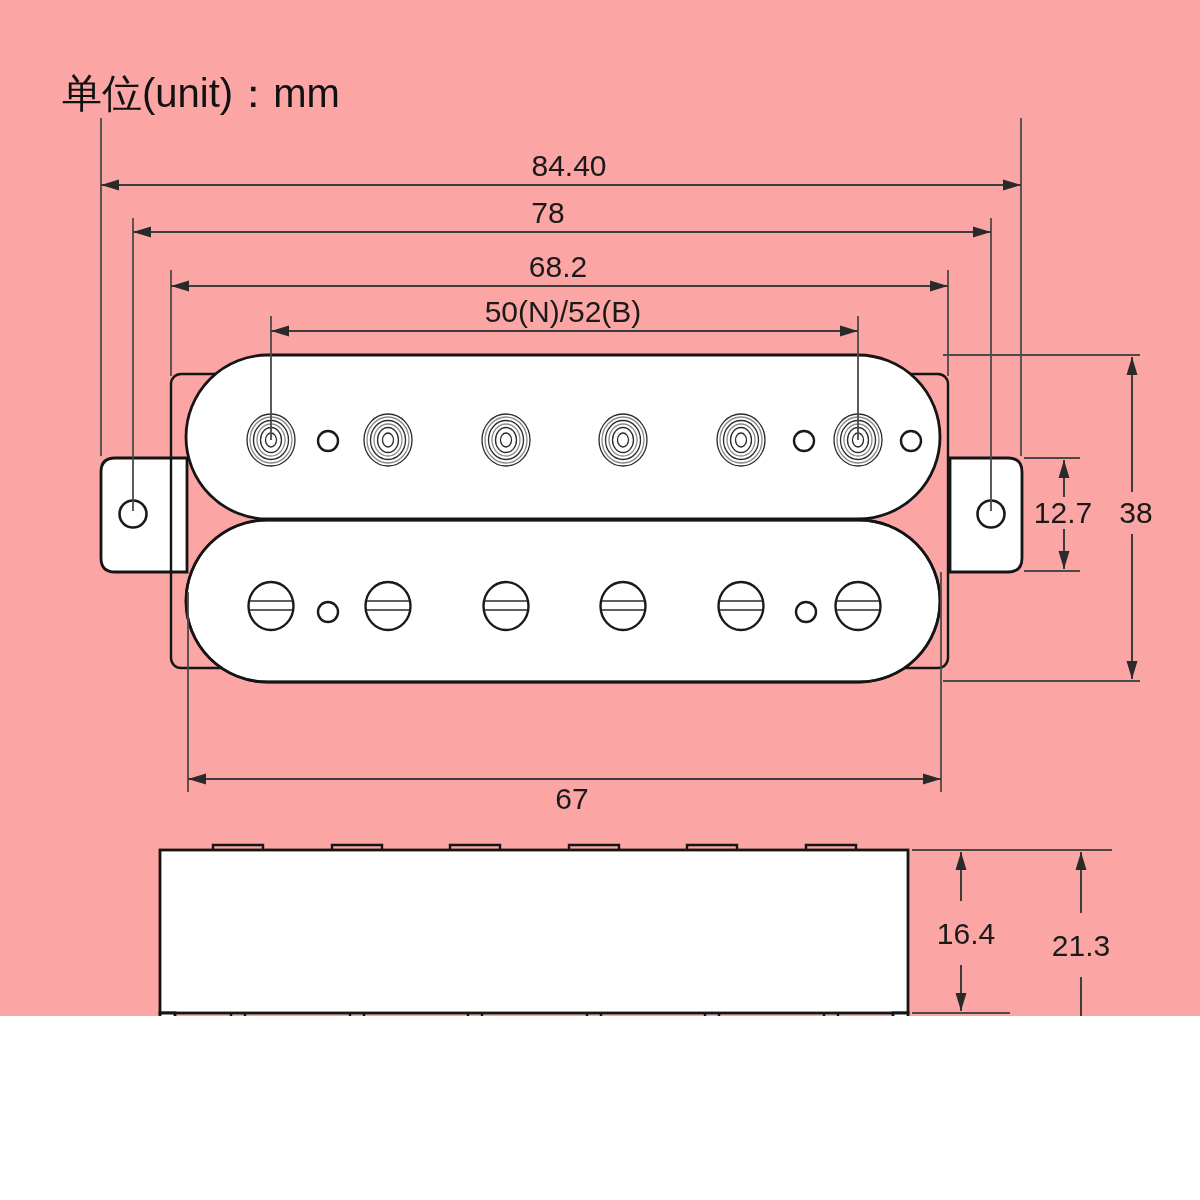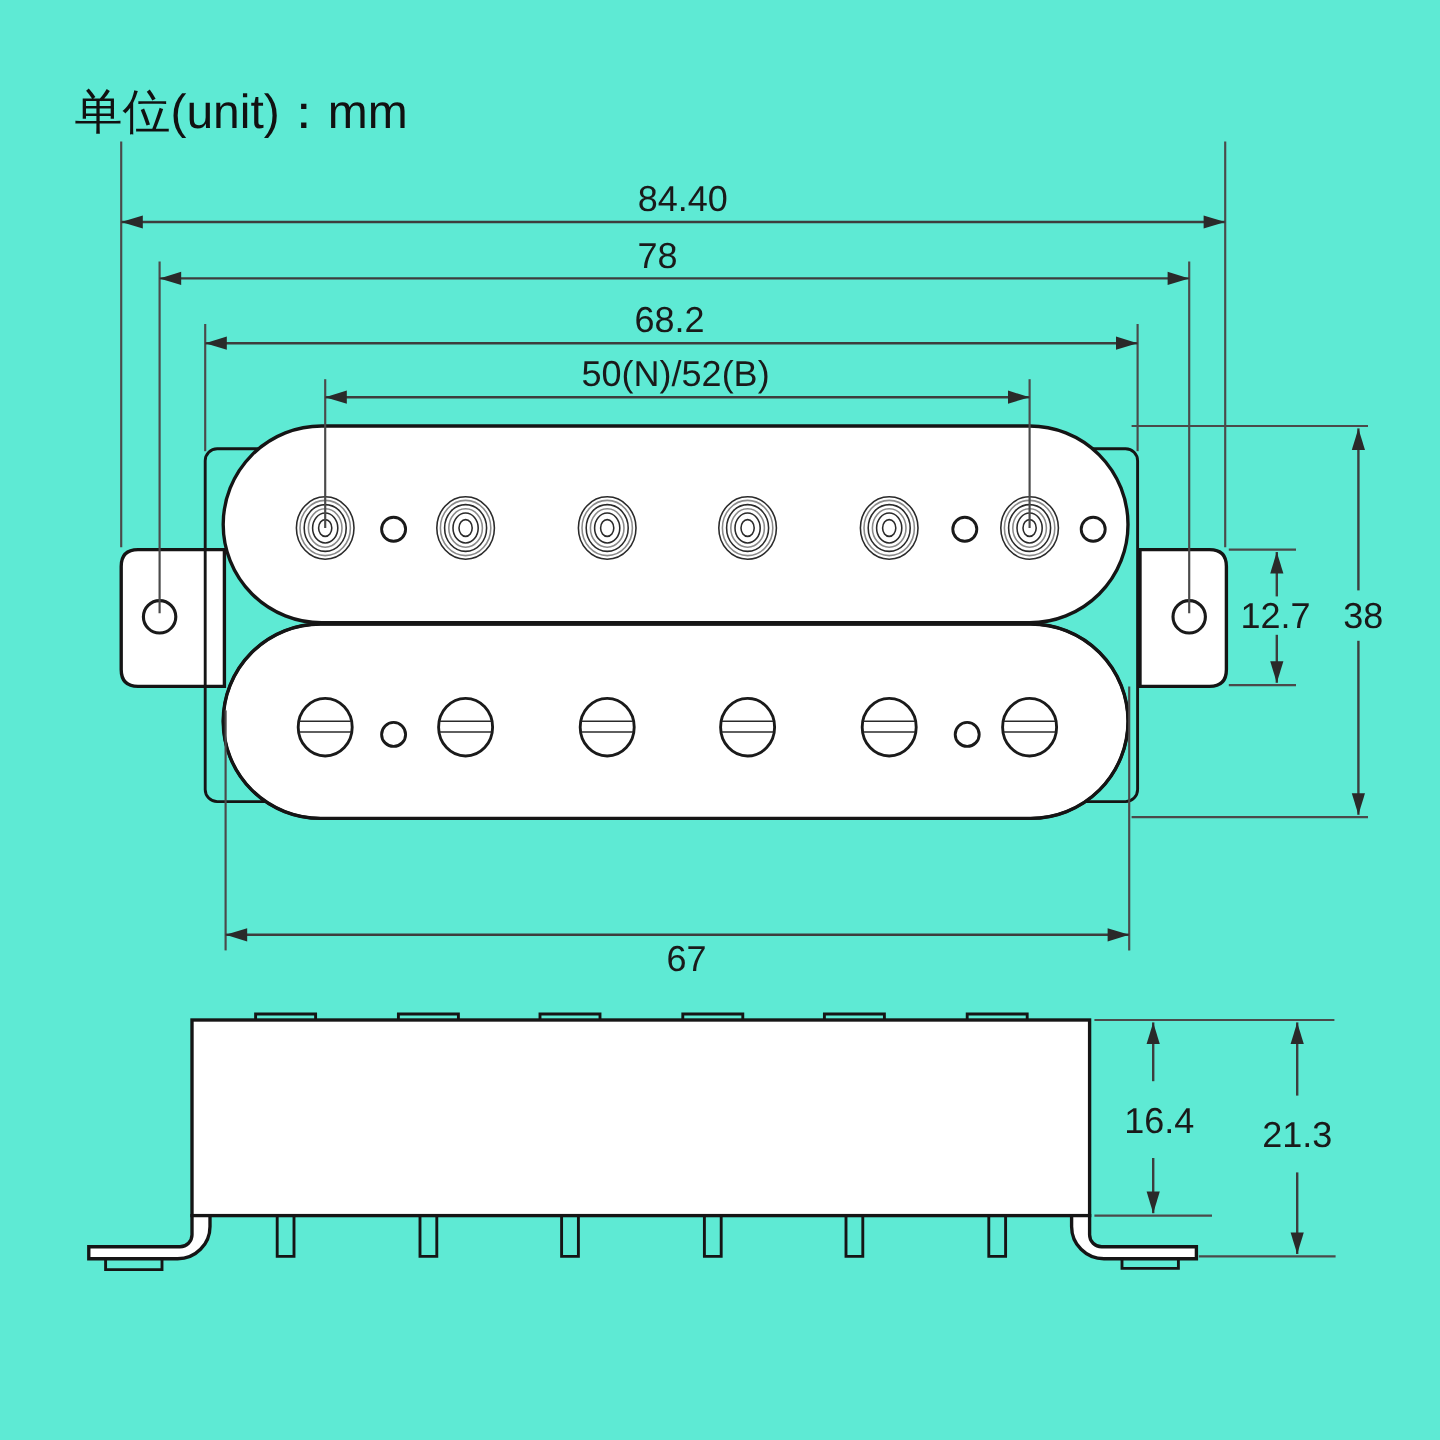--- a/index.html
+++ b/index.html
@@ -1,17 +1,17 @@
 <!DOCTYPE html>
 <html><head>
 <meta charset="utf-8">
 <style>
   html,body{margin:0;padding:0;background:#ffffff;}
   .page{
-    width:1200px;height:1200px;position:relative;background:#5eead4;
+    width:1200px;height:1016px;position:relative;background:#fca5a5;
     font-family:"Liberation Sans", sans-serif;overflow:hidden;
   }
   svg{display:block;}
   .outline{fill:#ffffff;stroke:#151515;stroke-width:2.8;}
   .outline-thin{fill:none;stroke:#151515;stroke-width:2.4;}
   .hole{fill:#ffffff;stroke:#1a1a1a;stroke-width:2.6;}
   .smallhole{fill:#ffffff;stroke:#1a1a1a;stroke-width:2.4;}
   .ring{fill:none;stroke:#2a2a2a;stroke-width:1.3;}
   .ring.g{stroke:#8a8a8a;}
   .dim{stroke:#3d3d3d;stroke-width:2;fill:none;}

